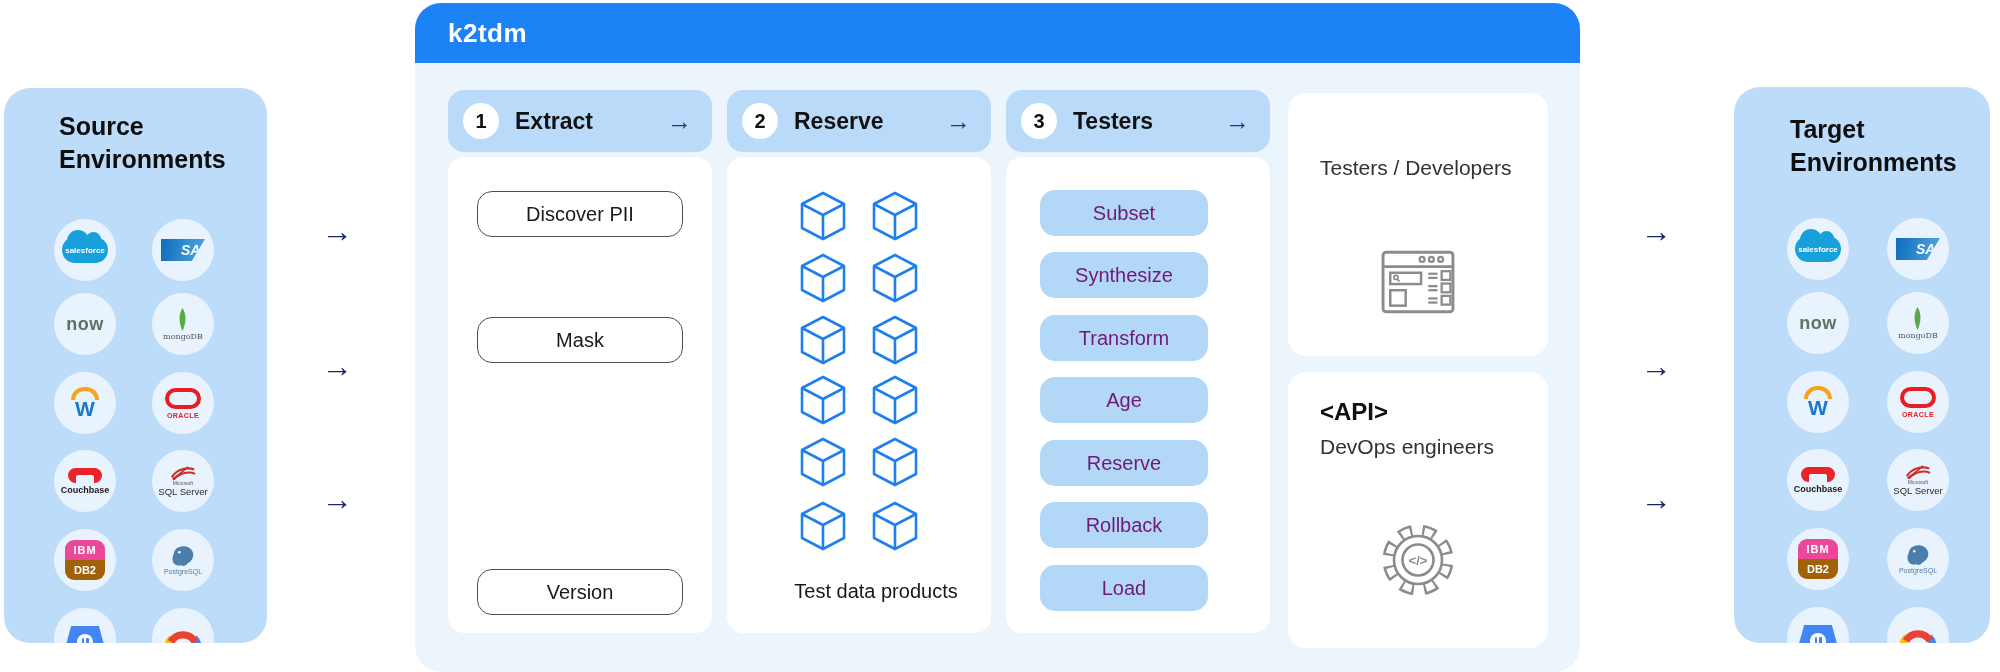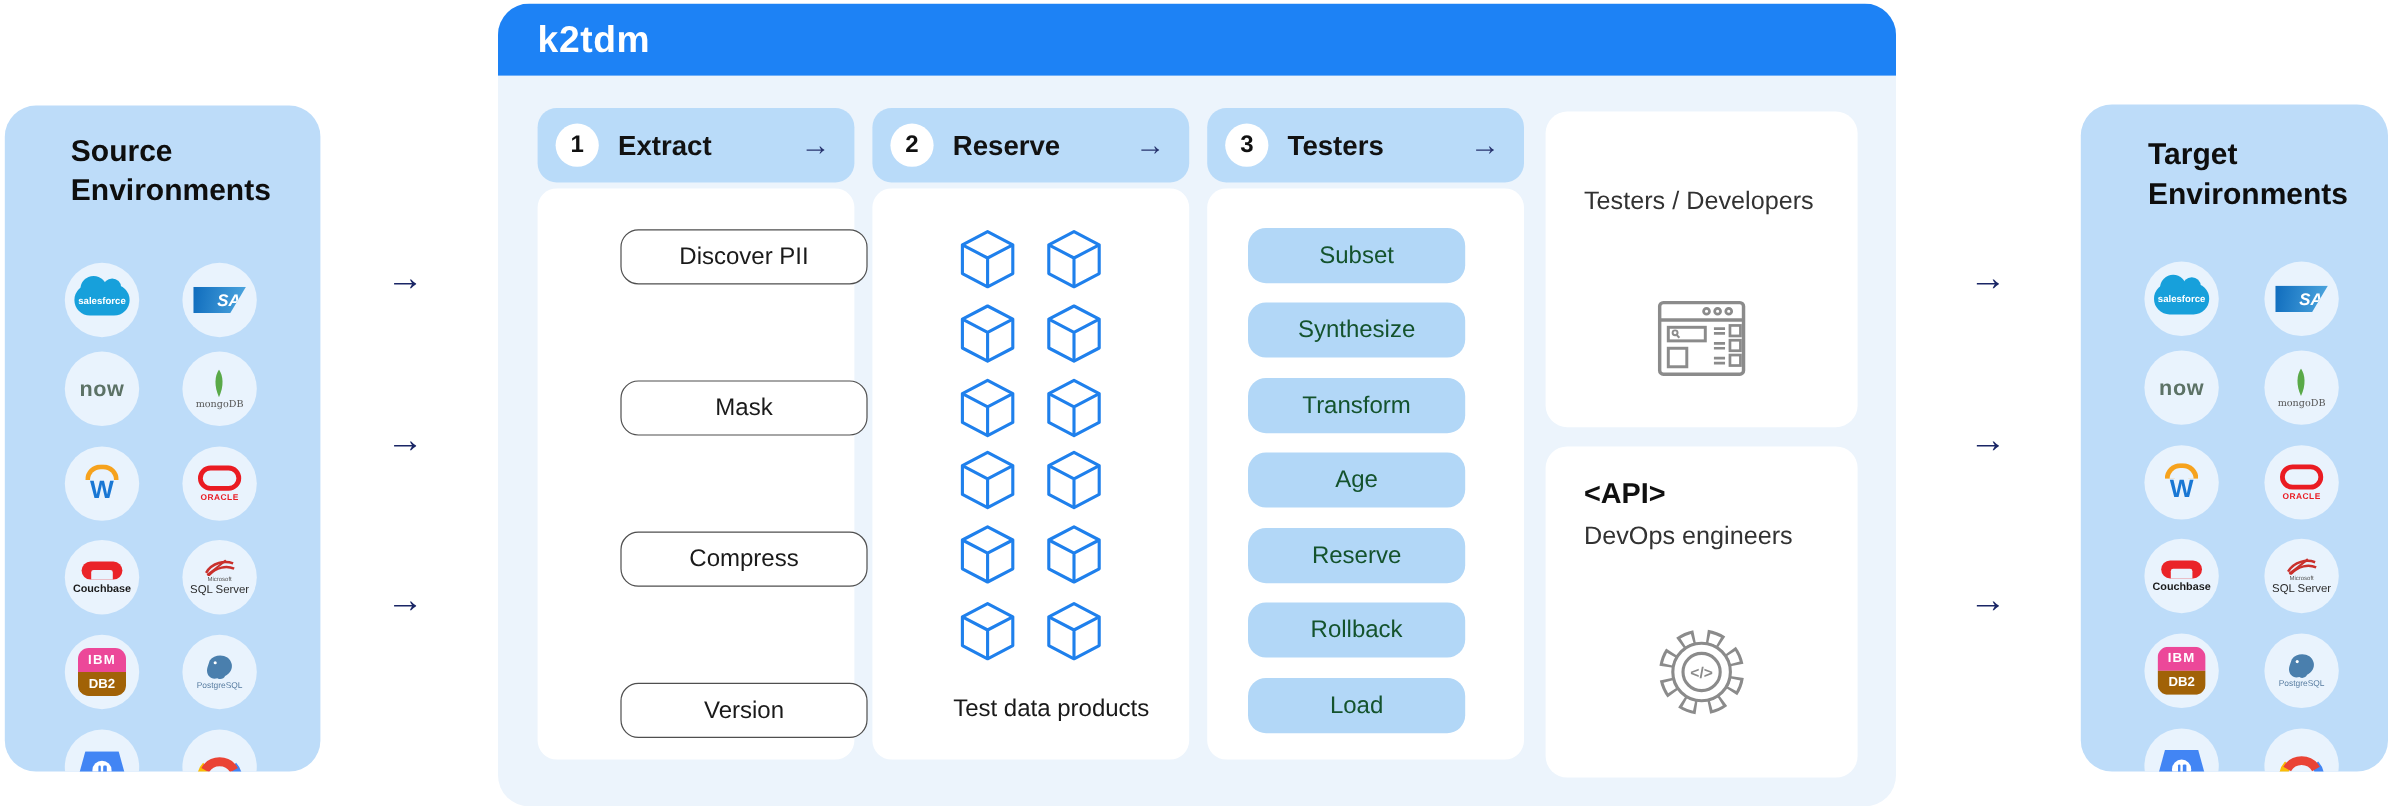--- a/index.html
+++ b/index.html
@@ -68,37 +68,37 @@
   .arrow-lane{position:absolute;top:0;width:44px;height:100%;}
   #left-arrows{left:322px;}
   #right-arrows{left:1641px;}
   .flow-arrow{position:absolute;left:0;font-size:31px;font-weight:700;color:#1A2666;line-height:1;}
 
   
   .main-panel{position:absolute;left:415px;top:3px;width:1165px;height:669px;background:#ECF4FC;
               border-radius:26px;overflow:hidden;}
   .main-header{position:absolute;top:0;left:0;right:0;height:60px;background:#1D82F5;
                display:flex;align-items:center;padding-left:33px;}
-  .brand-logo{color:#fff;font-size:31px;font-weight:700;letter-spacing:.5px;}
+  .brand-logo{color:#fff;font-size:26px;font-weight:700;letter-spacing:.5px;}
 
   .col{position:absolute;top:87px;width:264px;}
   #col-extract{left:33px;} #col-organize{left:312px;} #col-operate{left:591px;}
   .col-head{position:relative;height:62px;background:#B9DBF9;border-radius:16px;display:flex;
             align-items:center;padding:0 20px 0 15px;box-sizing:border-box;}
   .num-circle{width:36px;height:36px;border-radius:50%;background:#fff;display:flex;
               align-items:center;justify-content:center;font-size:20px;font-weight:600;color:#111;flex:none;}
   .col-title{margin-left:16px;font-size:23px;font-weight:600;color:#121212;}
   .head-arrow{margin-left:auto;font-size:25px;font-weight:600;color:#27336E;}
   .col-body{position:absolute;top:67px;left:0;width:264px;height:476px;background:#fff;border-radius:16px;}
 
   .outline-btn{position:absolute;left:29px;width:206px;height:46px;background:#fff;
                border:1.5px solid #4f4f4f;border-radius:15px;font-size:20px;color:#1a1a1a;
-               font-family:inherit;cursor:pointer;margin-left:40px;}
-  .pill-btn{position:absolute;left:34px;width:181px;height:46px;background:#B2D7F7;border:none;
-            border-radius:15px;font-size:20px;color:#14532d;font-family:inherit;cursor:pointer;}
+               font-family:inherit;cursor:pointer;}
+  .pill-btn{position:absolute;left:34px;width:168px;height:46px;background:#B2D7F7;border:none;
+            border-radius:15px;font-size:20px;color:#701a75;font-family:inherit;cursor:pointer;}
 
   .cube{position:absolute;width:46px;height:50px;}
   .organize-caption{position:absolute;left:0;width:100%;top:423px;text-align:center;
                     font-size:20px;color:#191919;margin-left:17px;}
 
   
   .card{position:absolute;left:873px;width:260px;background:#fff;border-radius:18px;}
   #card-portal{top:90px;height:263px;}
   #card-api{top:369px;height:276px;}
   .card-title{position:absolute;left:32px;top:26px;font-size:24px;font-weight:700;color:#101010;}
@@ -211,21 +211,20 @@
       <div class="col-head">
         <span class="num-circle">
             <span>1</span>
           </span>
         <span class="col-title">Extract</span>
         <span class="head-arrow">→</span>
       </div>
       <div class="col-body" id="extract-body">
           <button class="outline-btn" style="top: 34px;">Discover PII</button>
           <button class="outline-btn" style="top: 160px;">Mask</button>
-          <button class="outline-btn" style="top: 286px;">Compress</button>
           <button class="outline-btn" style="top: 412px;">Version</button>
         </div>
     </div>
 
     <div class="col" id="col-organize">
       <div class="col-head">
         <span class="num-circle">
             <span>2</span>
           </span>
         <span class="col-title">Reserve</span>

